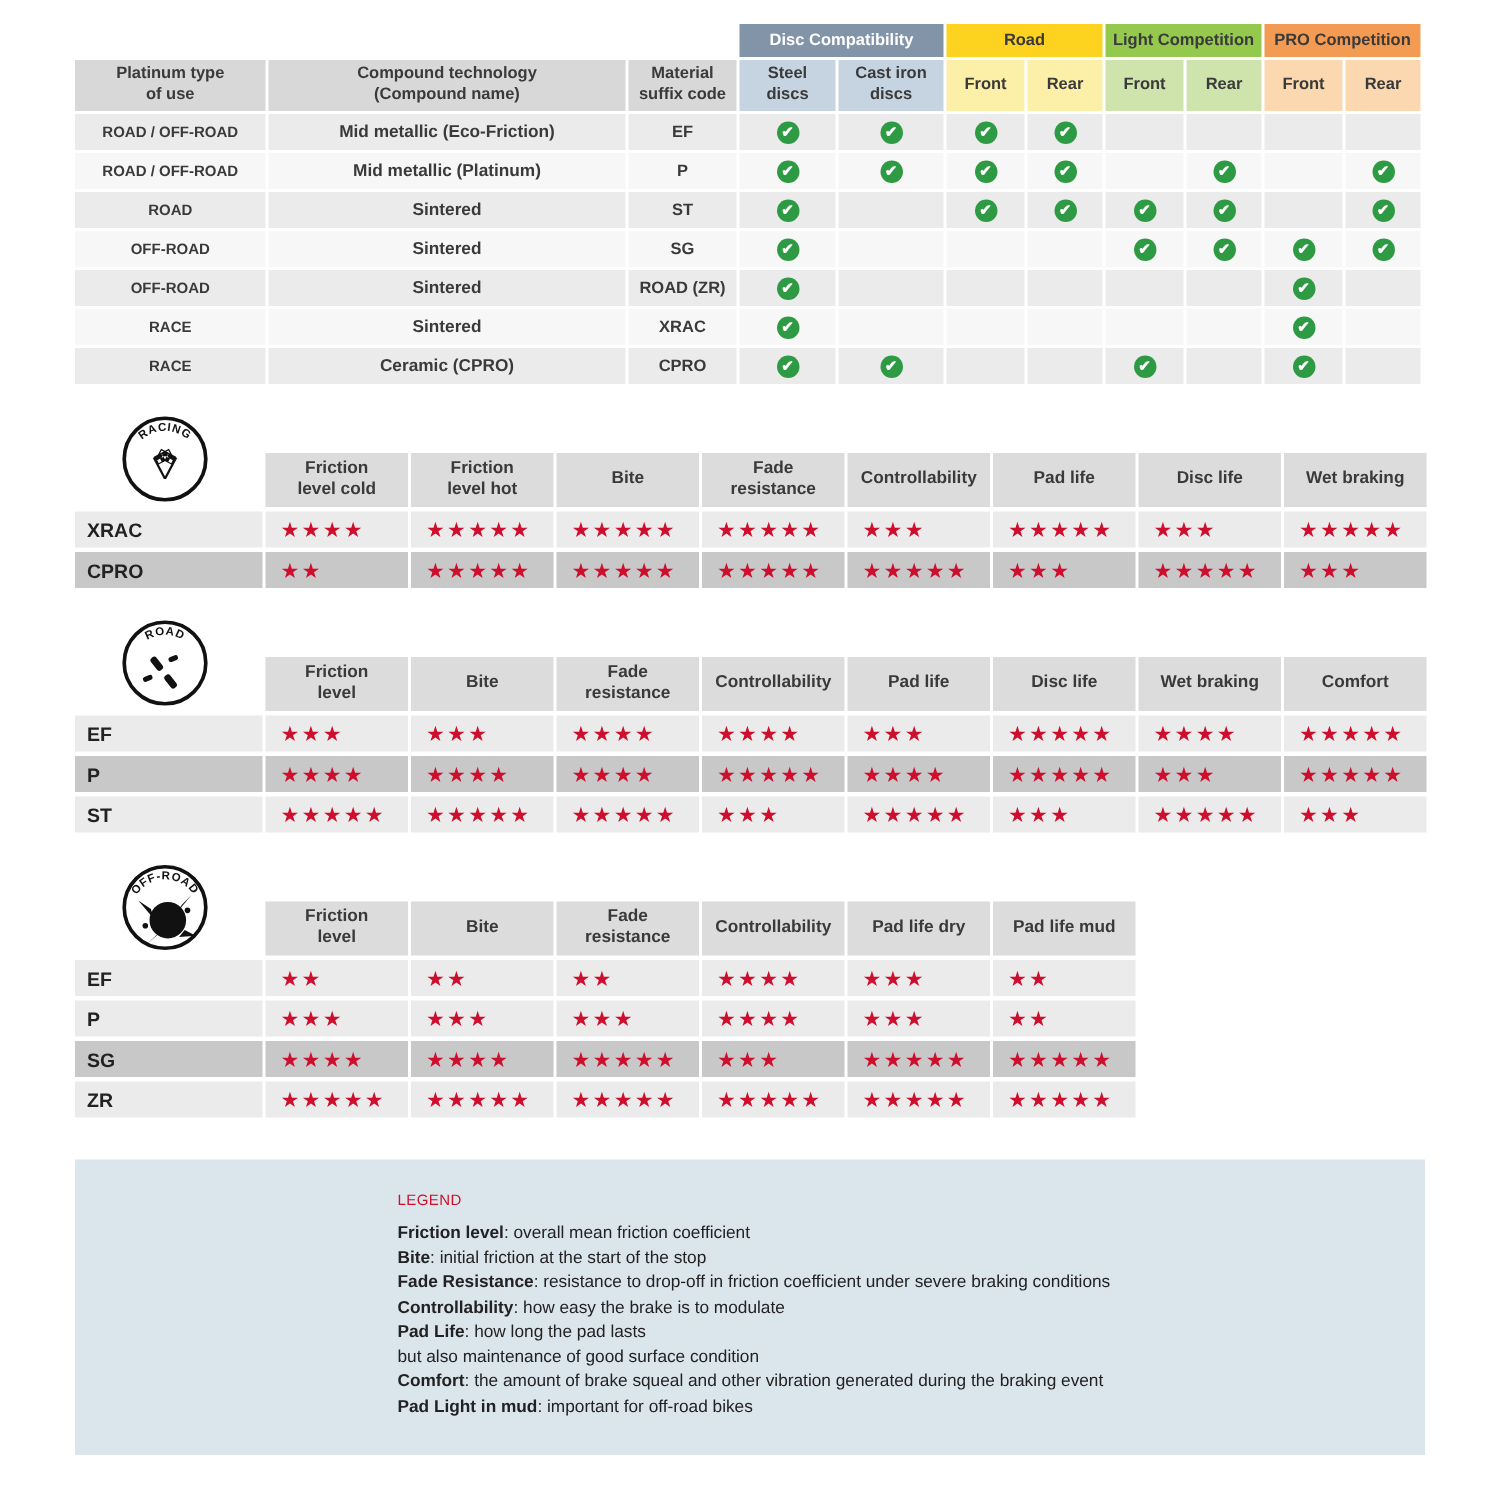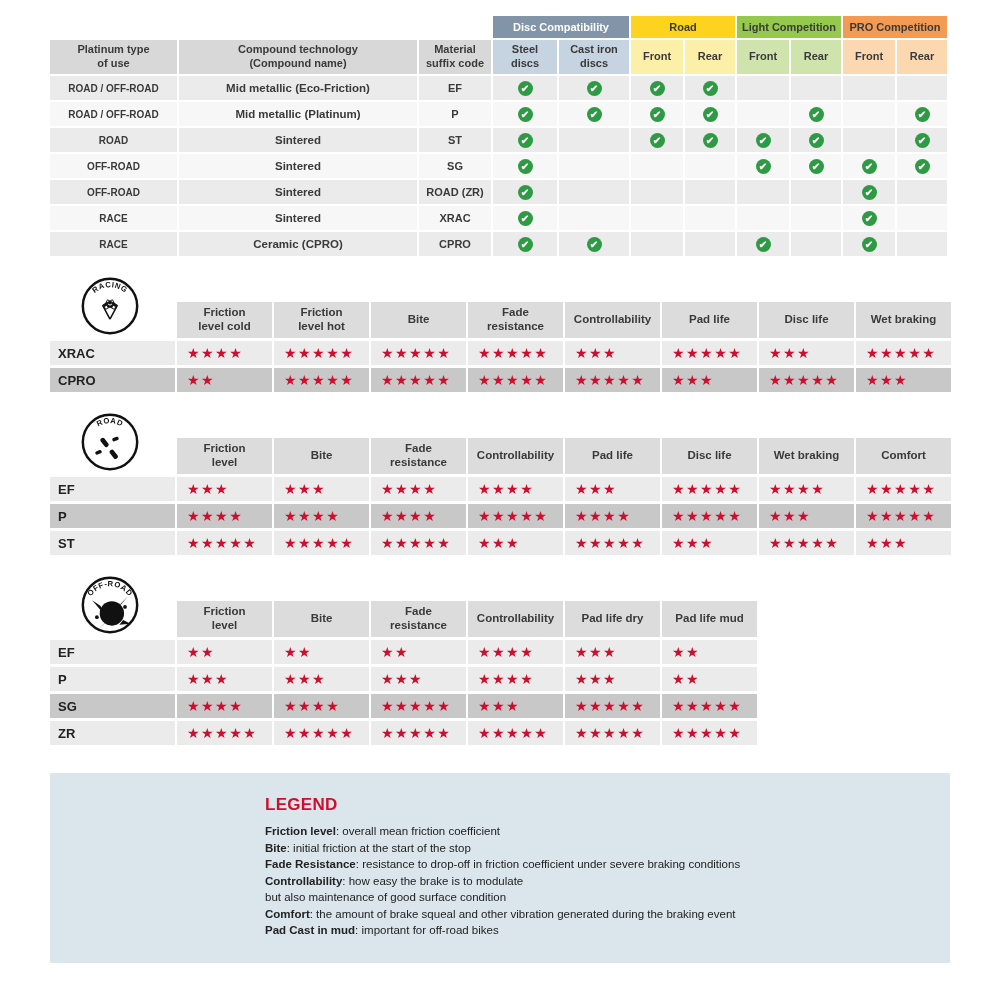--- a/index.html
+++ b/index.html
@@ -59,21 +59,21 @@
   .rstars {
     height: 24px; display: flex; align-items: center;
     padding-left: 10px; font-size: 14px; letter-spacing: 1.5px;
   }
 
   
   .legend {
     margin-top: 28px;
     padding: 22px 30px 24px 215px;
   }
-  .legend-title { font-weight: bold; font-size: 17px; margin-bottom: 8px; letter-spacing: 0.3px; }
+  .legend-title { font-weight: normal; font-size: 10px; margin-bottom: 8px; letter-spacing: 0.3px; }
   .legend-line { font-size: 11.5px; line-height: 16.5px; color: #222; }
   .legend-line .term { font-weight: bold; }
 </style>
 </head>
 <body>
 
 <div class="page">
 
   <section>
     <div id="compat-grid">
@@ -420,19 +420,20 @@
       </section>
     </div>
 
   <section class="legend" style="background: rgb(219, 229, 236);">
     <div class="legend-title" style="color: rgb(206, 14, 45);">LEGEND</div>
     <div id="legend-items">
         <div class="legend-line"><span class="term">Friction level</span><span class="desc">: overall mean friction coefficient</span></div>
         <div class="legend-line"><span class="term">Bite</span><span class="desc">: initial friction at the start of the stop</span></div>
         <div class="legend-line"><span class="term">Fade Resistance</span><span class="desc">: resistance to drop-off in friction coefficient under severe braking conditions</span></div>
         <div class="legend-line"><span class="term">Controllability</span><span class="desc">: how easy the brake is to modulate</span></div>
+        <div class="legend-line"><span class="term">Pad Life</span><span class="desc">: how long the pad lasts</span></div>
         <div class="legend-line"><span class="term"></span><span class="desc">but also maintenance of good surface condition</span></div>
         <div class="legend-line"><span class="term">Comfort</span><span class="desc">: the amount of brake squeal and other vibration generated during the braking event</span></div>
-        <div class="legend-line"><span class="term">Pad Cast in mud</span><span class="desc">: important for off-road bikes</span></div>
+        <div class="legend-line"><span class="term">Pad Light in mud</span><span class="desc">: important for off-road bikes</span></div>
       </div>
   </section>
 
 </div>
 
 </body></html>

